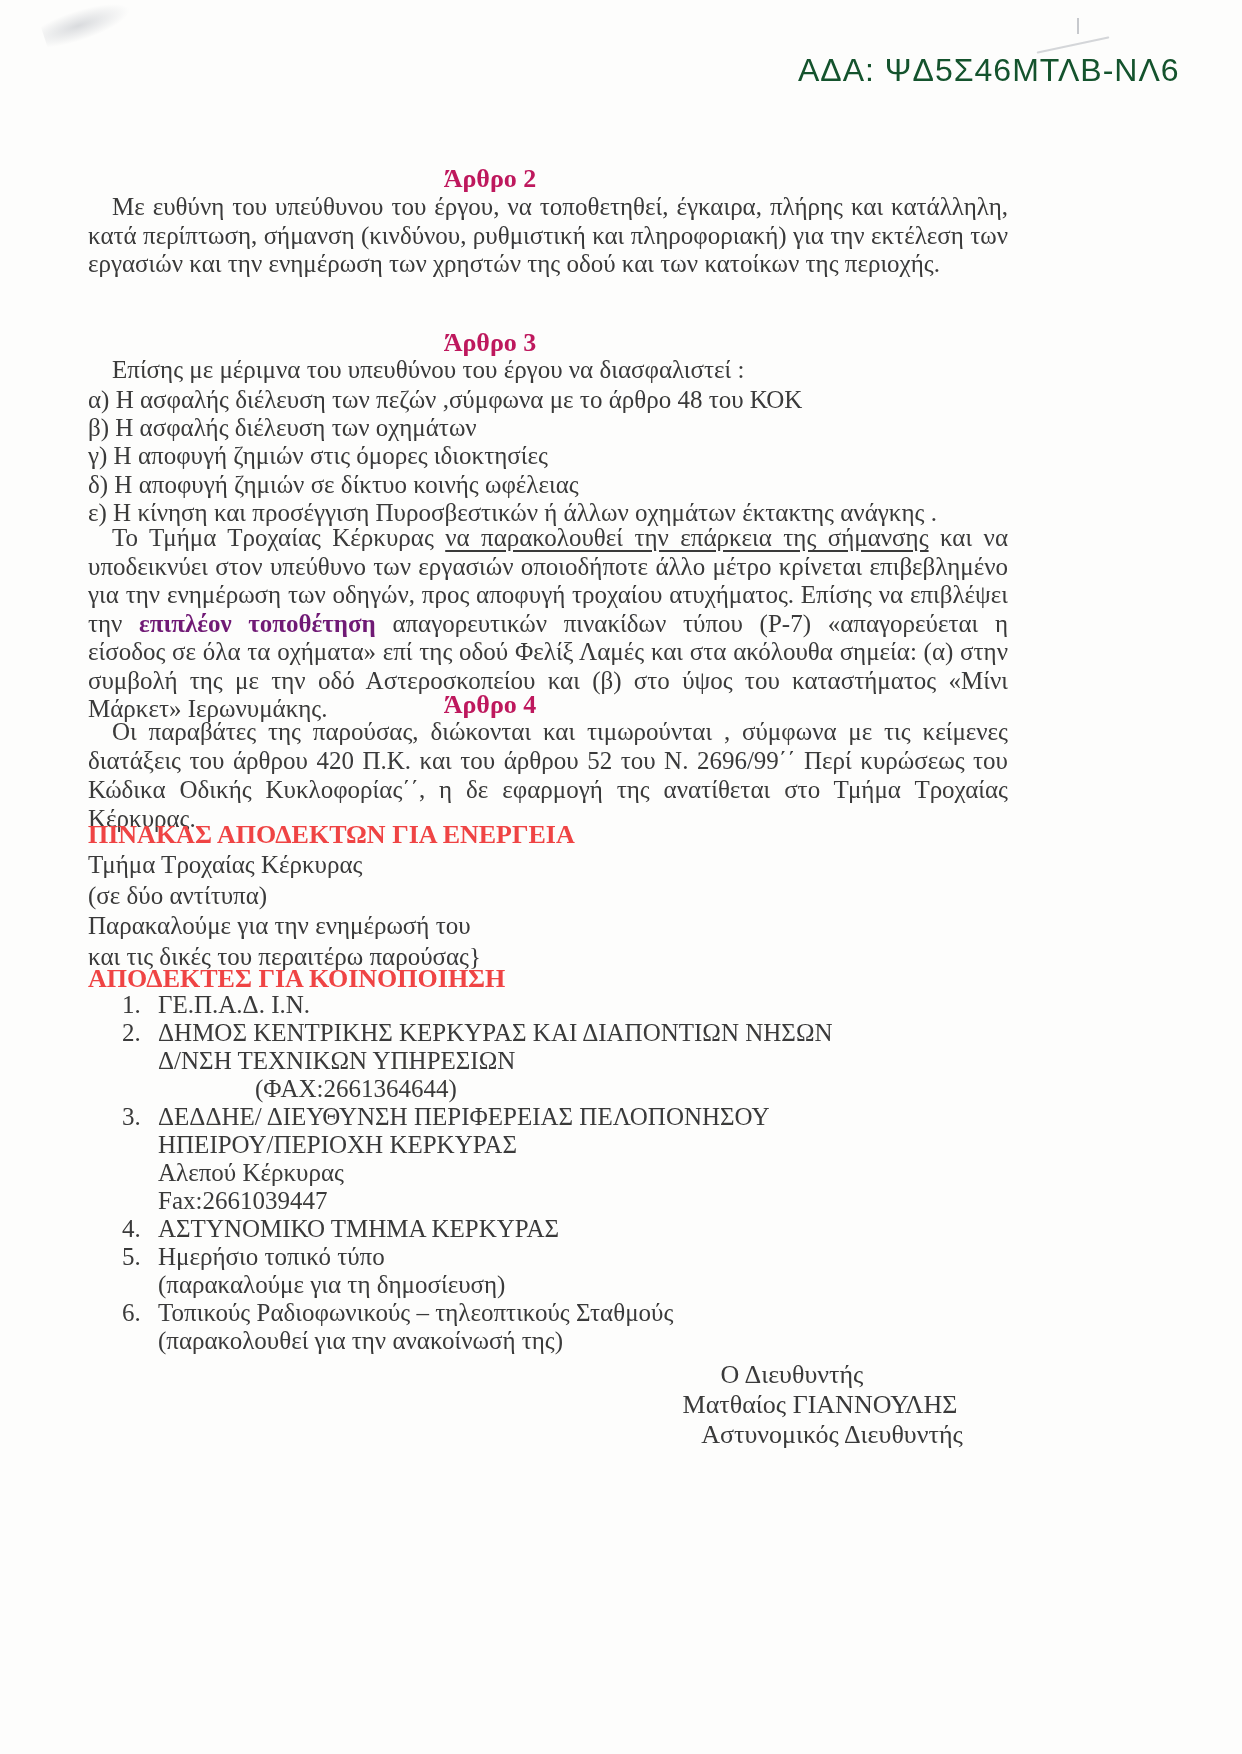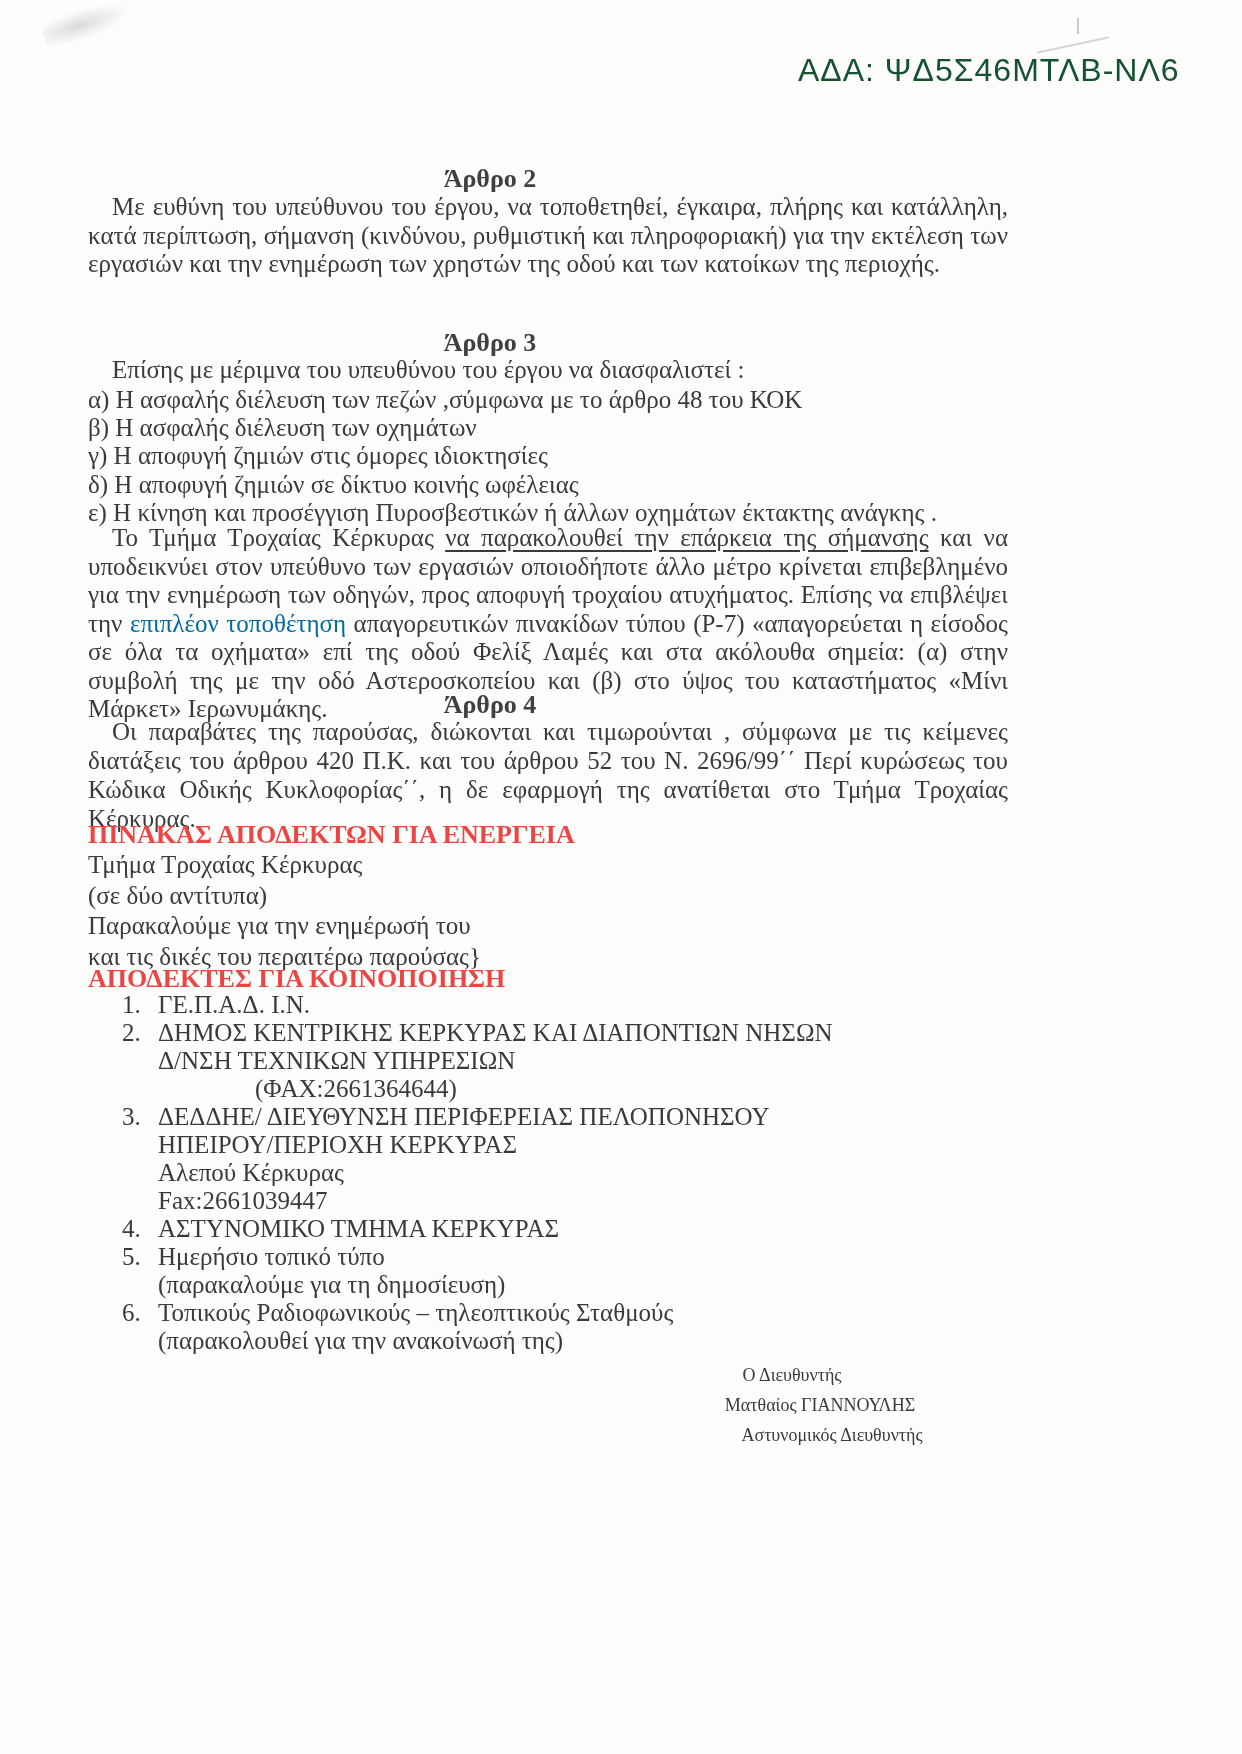--- a/index.html
+++ b/index.html
@@ -31,41 +31,41 @@
   .ada {
     position: absolute; top: 52px; left: 798px;
     font-family: "Liberation Sans", "DejaVu Sans", sans-serif;
     font-size: 32px; letter-spacing: 1px; color: #14532d;
   }
 
   .content { position: absolute; left: 88px; top: 0; width: 920px; font-size: 25px; }
 
   .article-title {
     position: absolute; width: 920px; text-align: center;
-    font-weight: bold; color: #404040; transform: translateX(-58px);
+    font-weight: bold; color: #be185d; transform: translateX(-58px);
     font-size: 26px;
   }
   .para { position: absolute; width: 920px; line-height: 28.5px; text-align: justify; text-indent: 24px; }
   .line-list { position: absolute; width: 920px; line-height: 28.2px; }
   .u-seg { text-decoration: underline; text-underline-offset: 4px; }
-  .b-seg { font-weight: normal; color: #0369a1; }
+  .b-seg { font-weight: bold; color: #701a75; }
 
   .block-heading { font-weight: bold; color: #ef4444; font-size: 26px; }
   .pinakas { position: absolute; width: 920px; line-height: 30.4px; }
   .apodektes-heading { position: absolute; width: 920px; }
 
   .notify-list { position: absolute; width: 920px; line-height: 28px; }
   .num-item { display: flex; }
   .num-col { width: 36px; padding-left: 34px; flex: none; }
   .lines-col { flex: 1; }
   .indent2 { padding-left: 97px; }
 
   .signature {
     position: absolute; left: 600px; top: 1360px; width: 440px;
-    text-align: center; font-size: 18px; line-height: 30px;
+    text-align: center; font-size: 26px; line-height: 30px;
   }
   .sig-l1 { transform: translateX(-28px); }
   .sig-l3 { transform: translateX(12px); }
 </style>
 </head>
 <body>
 
 <div class="page">
 
   <div class="smudge-topleft"></div>

